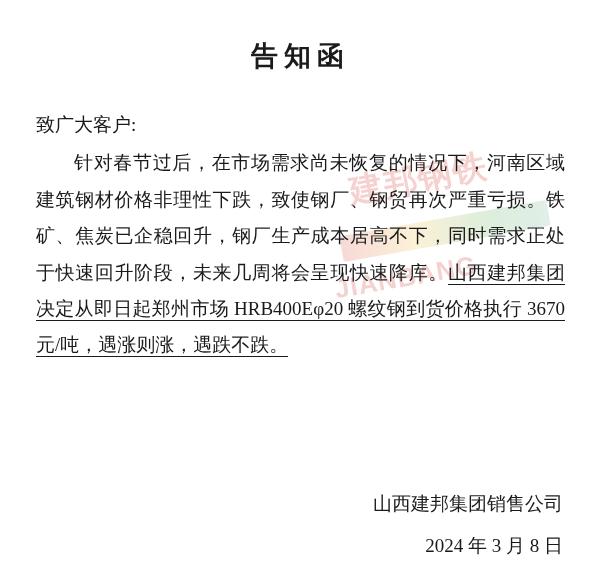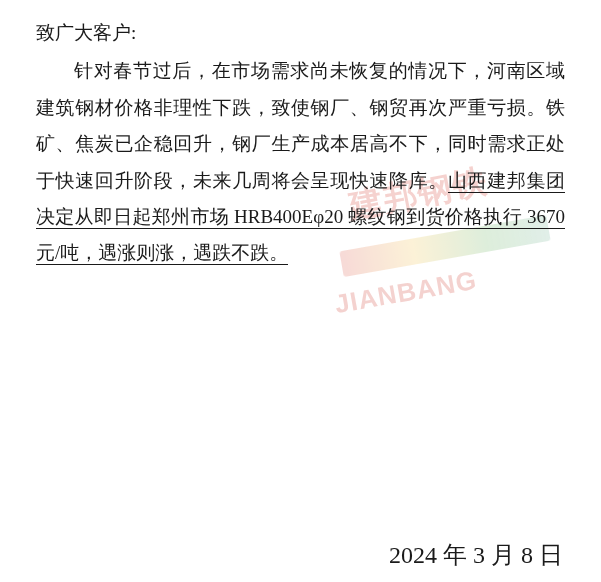--- a/index.html
+++ b/index.html
@@ -116,42 +116,44 @@
     bottom: 18px;
     text-align: right;
     z-index: 3;
   }
   .sign-company {
     font-size: 19px;
     line-height: 1.9;
     margin-bottom: 6px;
   }
   .sign-date {
-    font-size: 24px;
+    font-size: 19px;
     line-height: 1.9;
   }
 </style>
 </head>
 <body>
 
 <div class="page">
 
   <div class="watermark">
     <div class="wm-text wm-cn">建邦钢铁</div>
     <div class="wm-bar"></div>
     <div class="wm-text wm-en">JIANBANG</div>
   </div>
 
   <div class="content">
 
+    <div class="doc-title">告知函</div>
 
     <div class="salutation">致广大客户:</div>
 
     <p class="body-para"><span>针对春节过后，在市场需求尚未恢复的情况下，河南区域建筑钢材价格非理性下跌，致使钢厂、钢贸再次严重亏损。铁矿、焦炭已企稳回升，钢厂生产成本居高不下，同时需求正处于快速回升阶段，未来几周将会呈现快速降库。</span><span class="underline">山西建邦集团决定从即日起郑州市场 HRB400Eφ20 螺纹钢到货价格执行 3670 元/吨，遇涨则涨，遇跌不跌。</span></p>
 
 
   </div>
 
   <div class="sign-block">
+    <div class="sign-company">山西建邦集团销售公司</div>
     <div class="sign-date">2024 年 3 月 8 日</div>
   </div>
 
 </div>
 
 </body></html>

